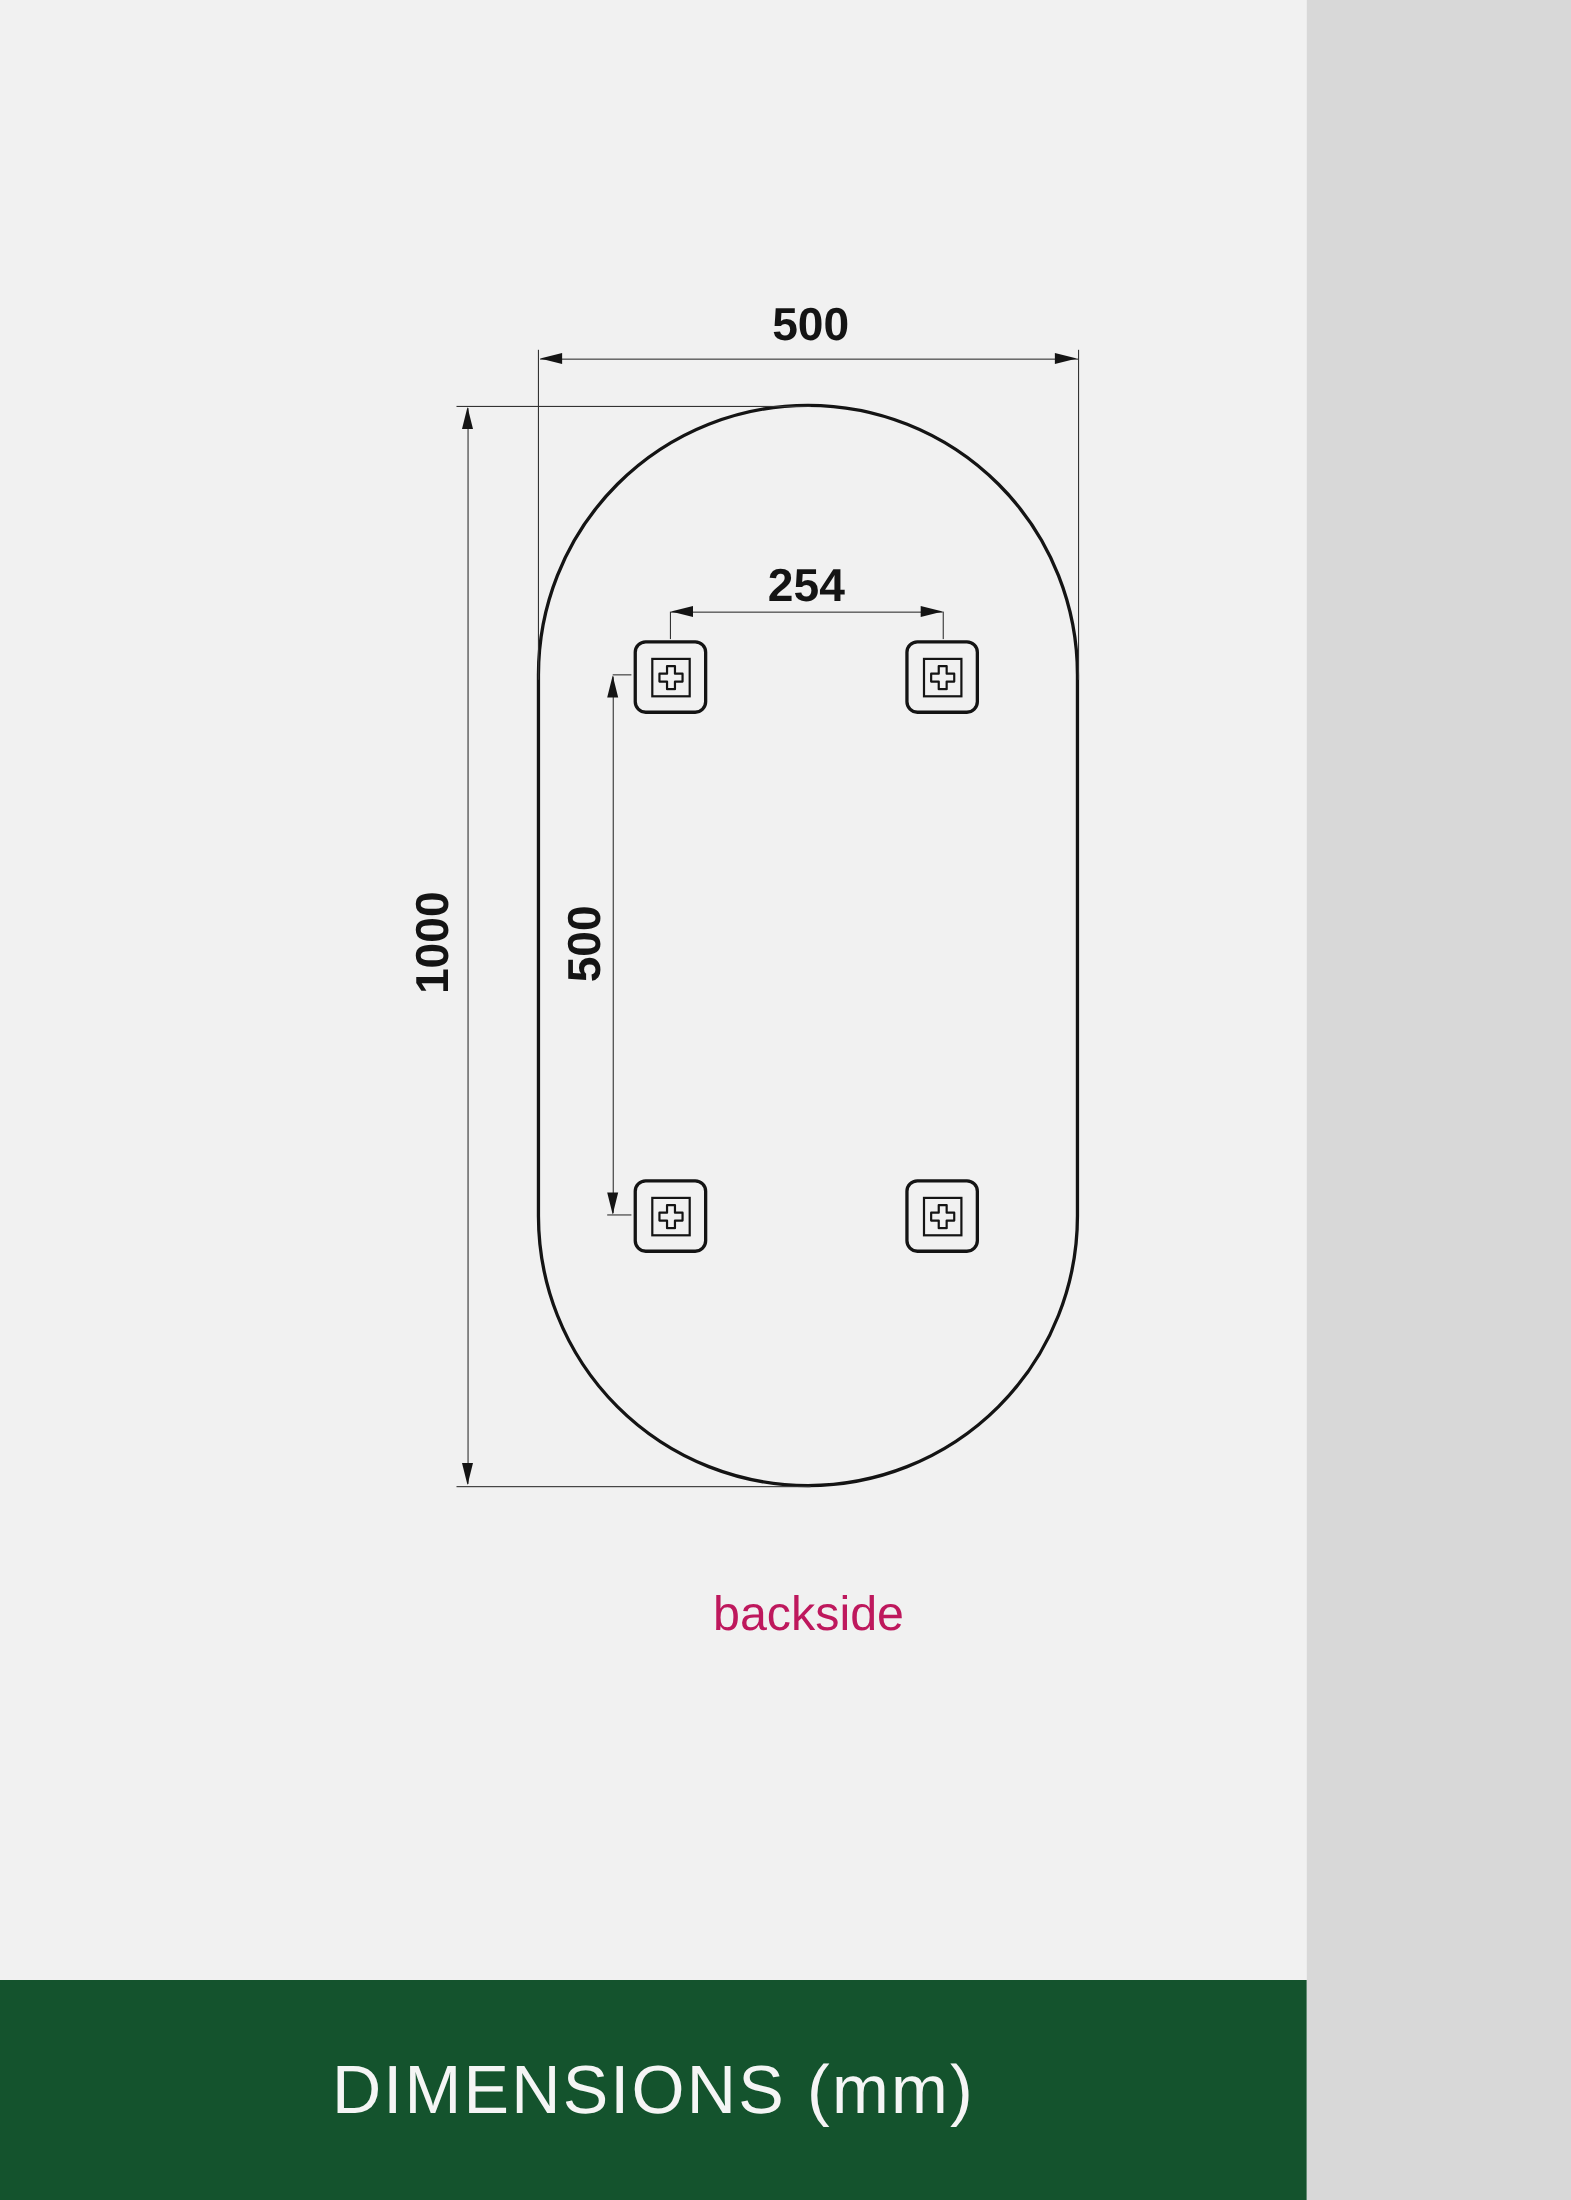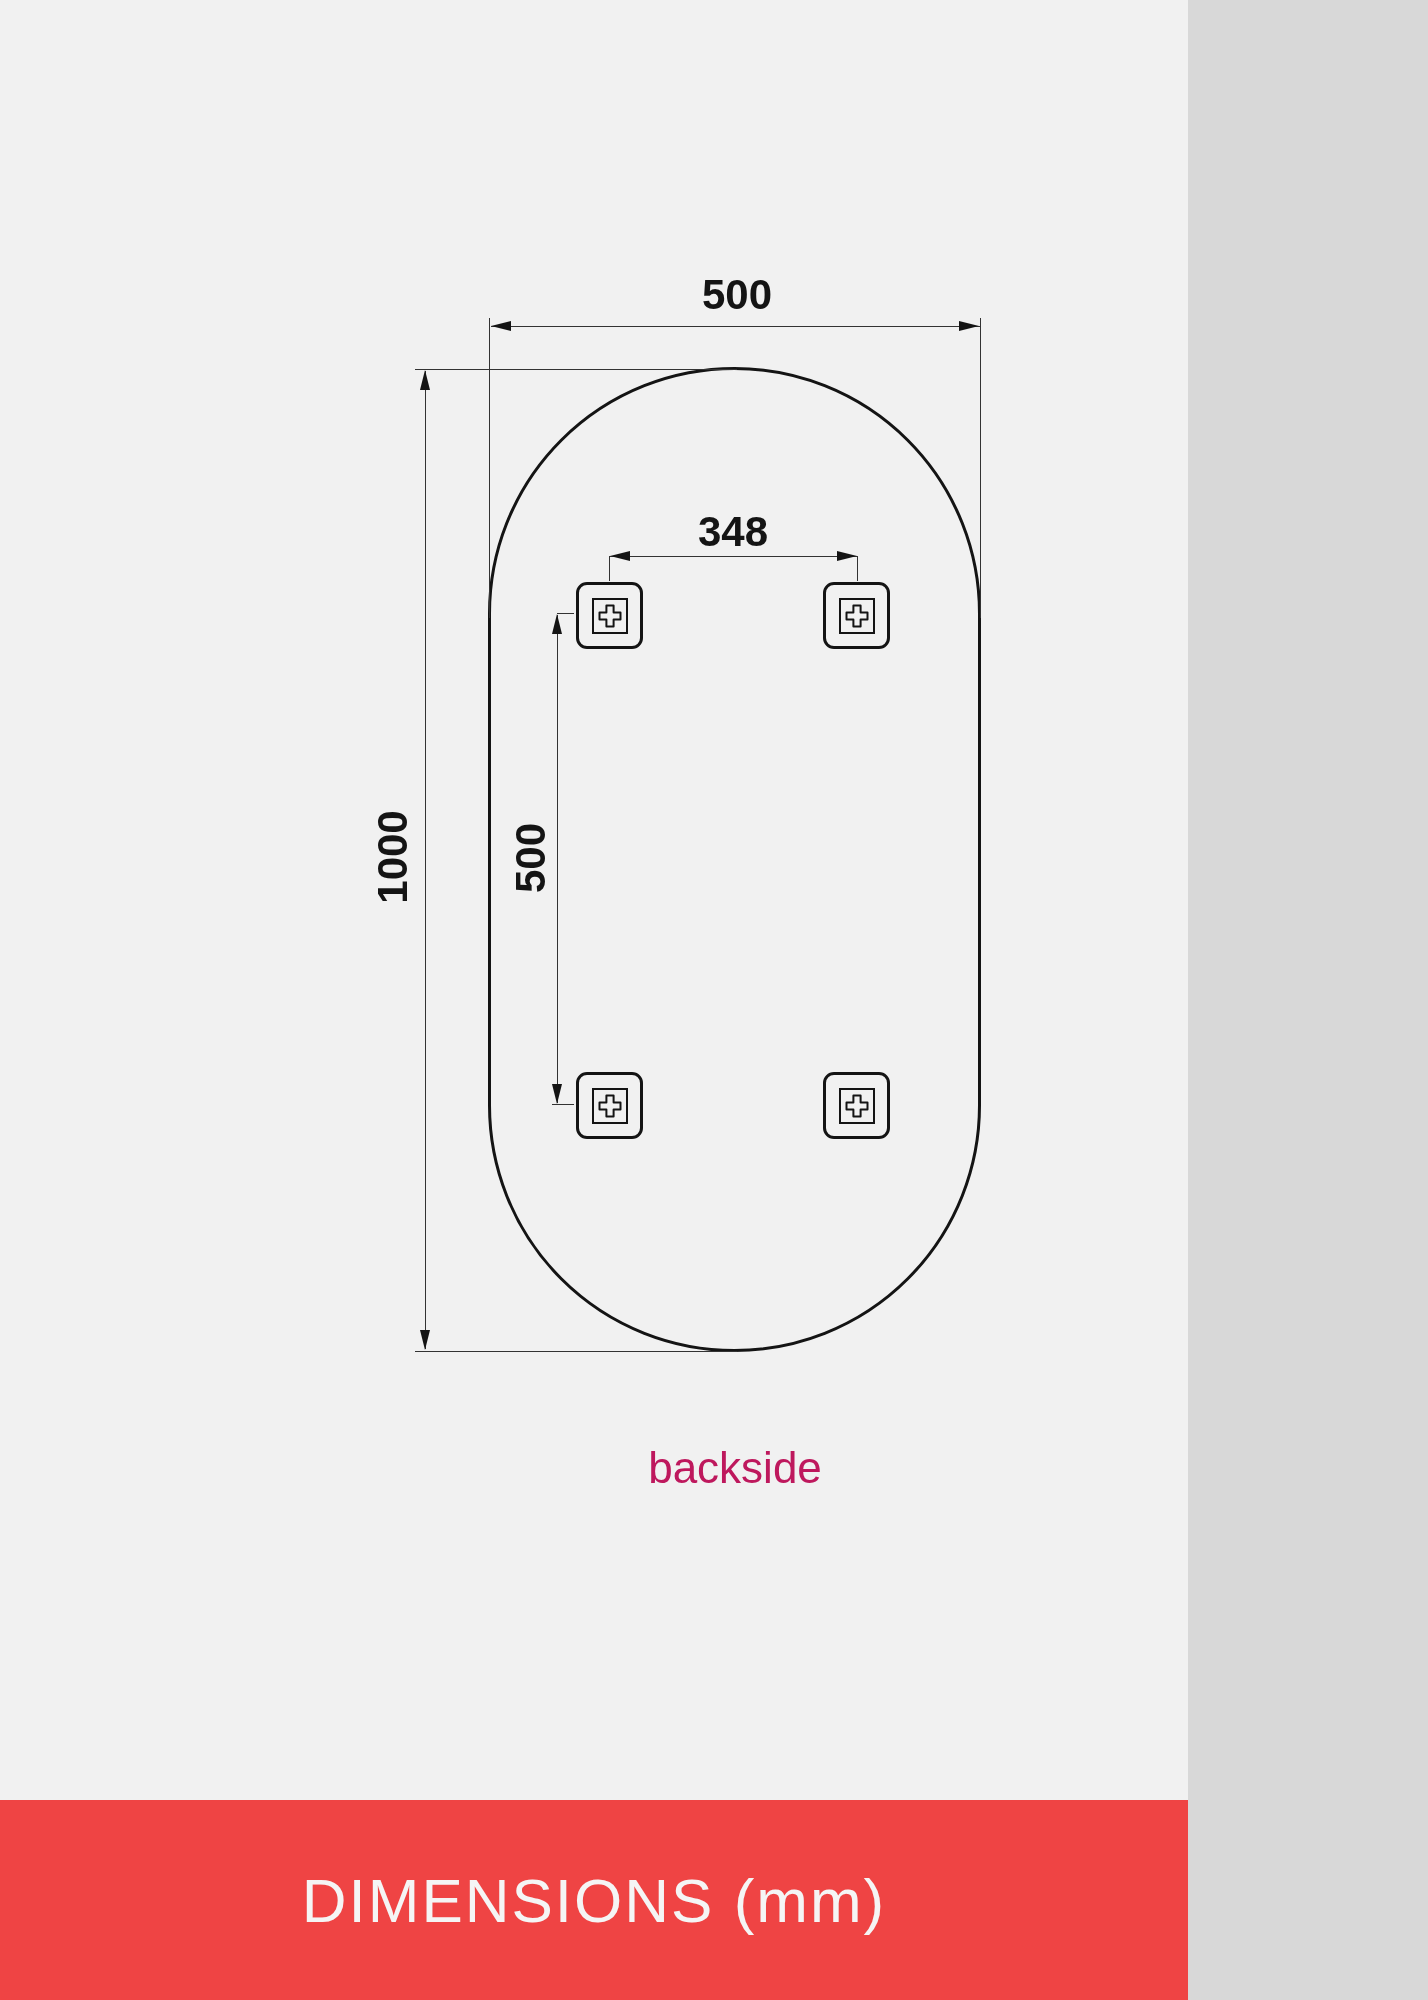--- a/index.html
+++ b/index.html
@@ -84,21 +84,21 @@
     white-space: nowrap;
   }
 
   
   .footer {
     position: absolute;
     left: 0;
     bottom: 0;
     width: 100%;
     height: 200px;
-    background: #ef4444;
+    background: #14532d;
     display: flex;
     align-items: center;
     justify-content: center;
   }
   .footer-title {
     font-size: 62px;
     letter-spacing: 2px;
     color: #f5f5f5;
     white-space: nowrap;
   }
@@ -127,21 +127,21 @@
     <div class="arr arr-down" style="left:420px; top:1330px;"></div>
     <div class="dim-label rotated" style="left:393px; top:857px;">1000</div>
   </div>
 
   <div>
     <div class="vline" style="left:609px; top:556px; height:25px;"></div>
     <div class="vline" style="left:857px; top:556px; height:25px;"></div>
     <div class="hline" style="left:610px; top:556px; width:247px;"></div>
     <div class="arr arr-left" style="left:610px; top:551px;"></div>
     <div class="arr arr-right" style="left:837px; top:551px;"></div>
-    <div class="dim-label centered" style="left:733px; top:511px;">348</div>
+    <div class="dim-label centered" style="left:733px; top:511px;">254</div>
   </div>
 
   <div>
     <div class="hline" style="left:557px; top:613px;  width:17px;"></div>
     <div class="hline" style="left:552px; top:1104px; width:22px;"></div>
     <div class="vline" style="left:557px; top:615px; height:488px;"></div>
     <div class="arr arr-up" style="left:552px; top:614px;"></div>
     <div class="arr arr-down" style="left:552px; top:1084px;"></div>
     <div class="dim-label rotated" style="left:531px; top:858px;">500</div>
   </div>

